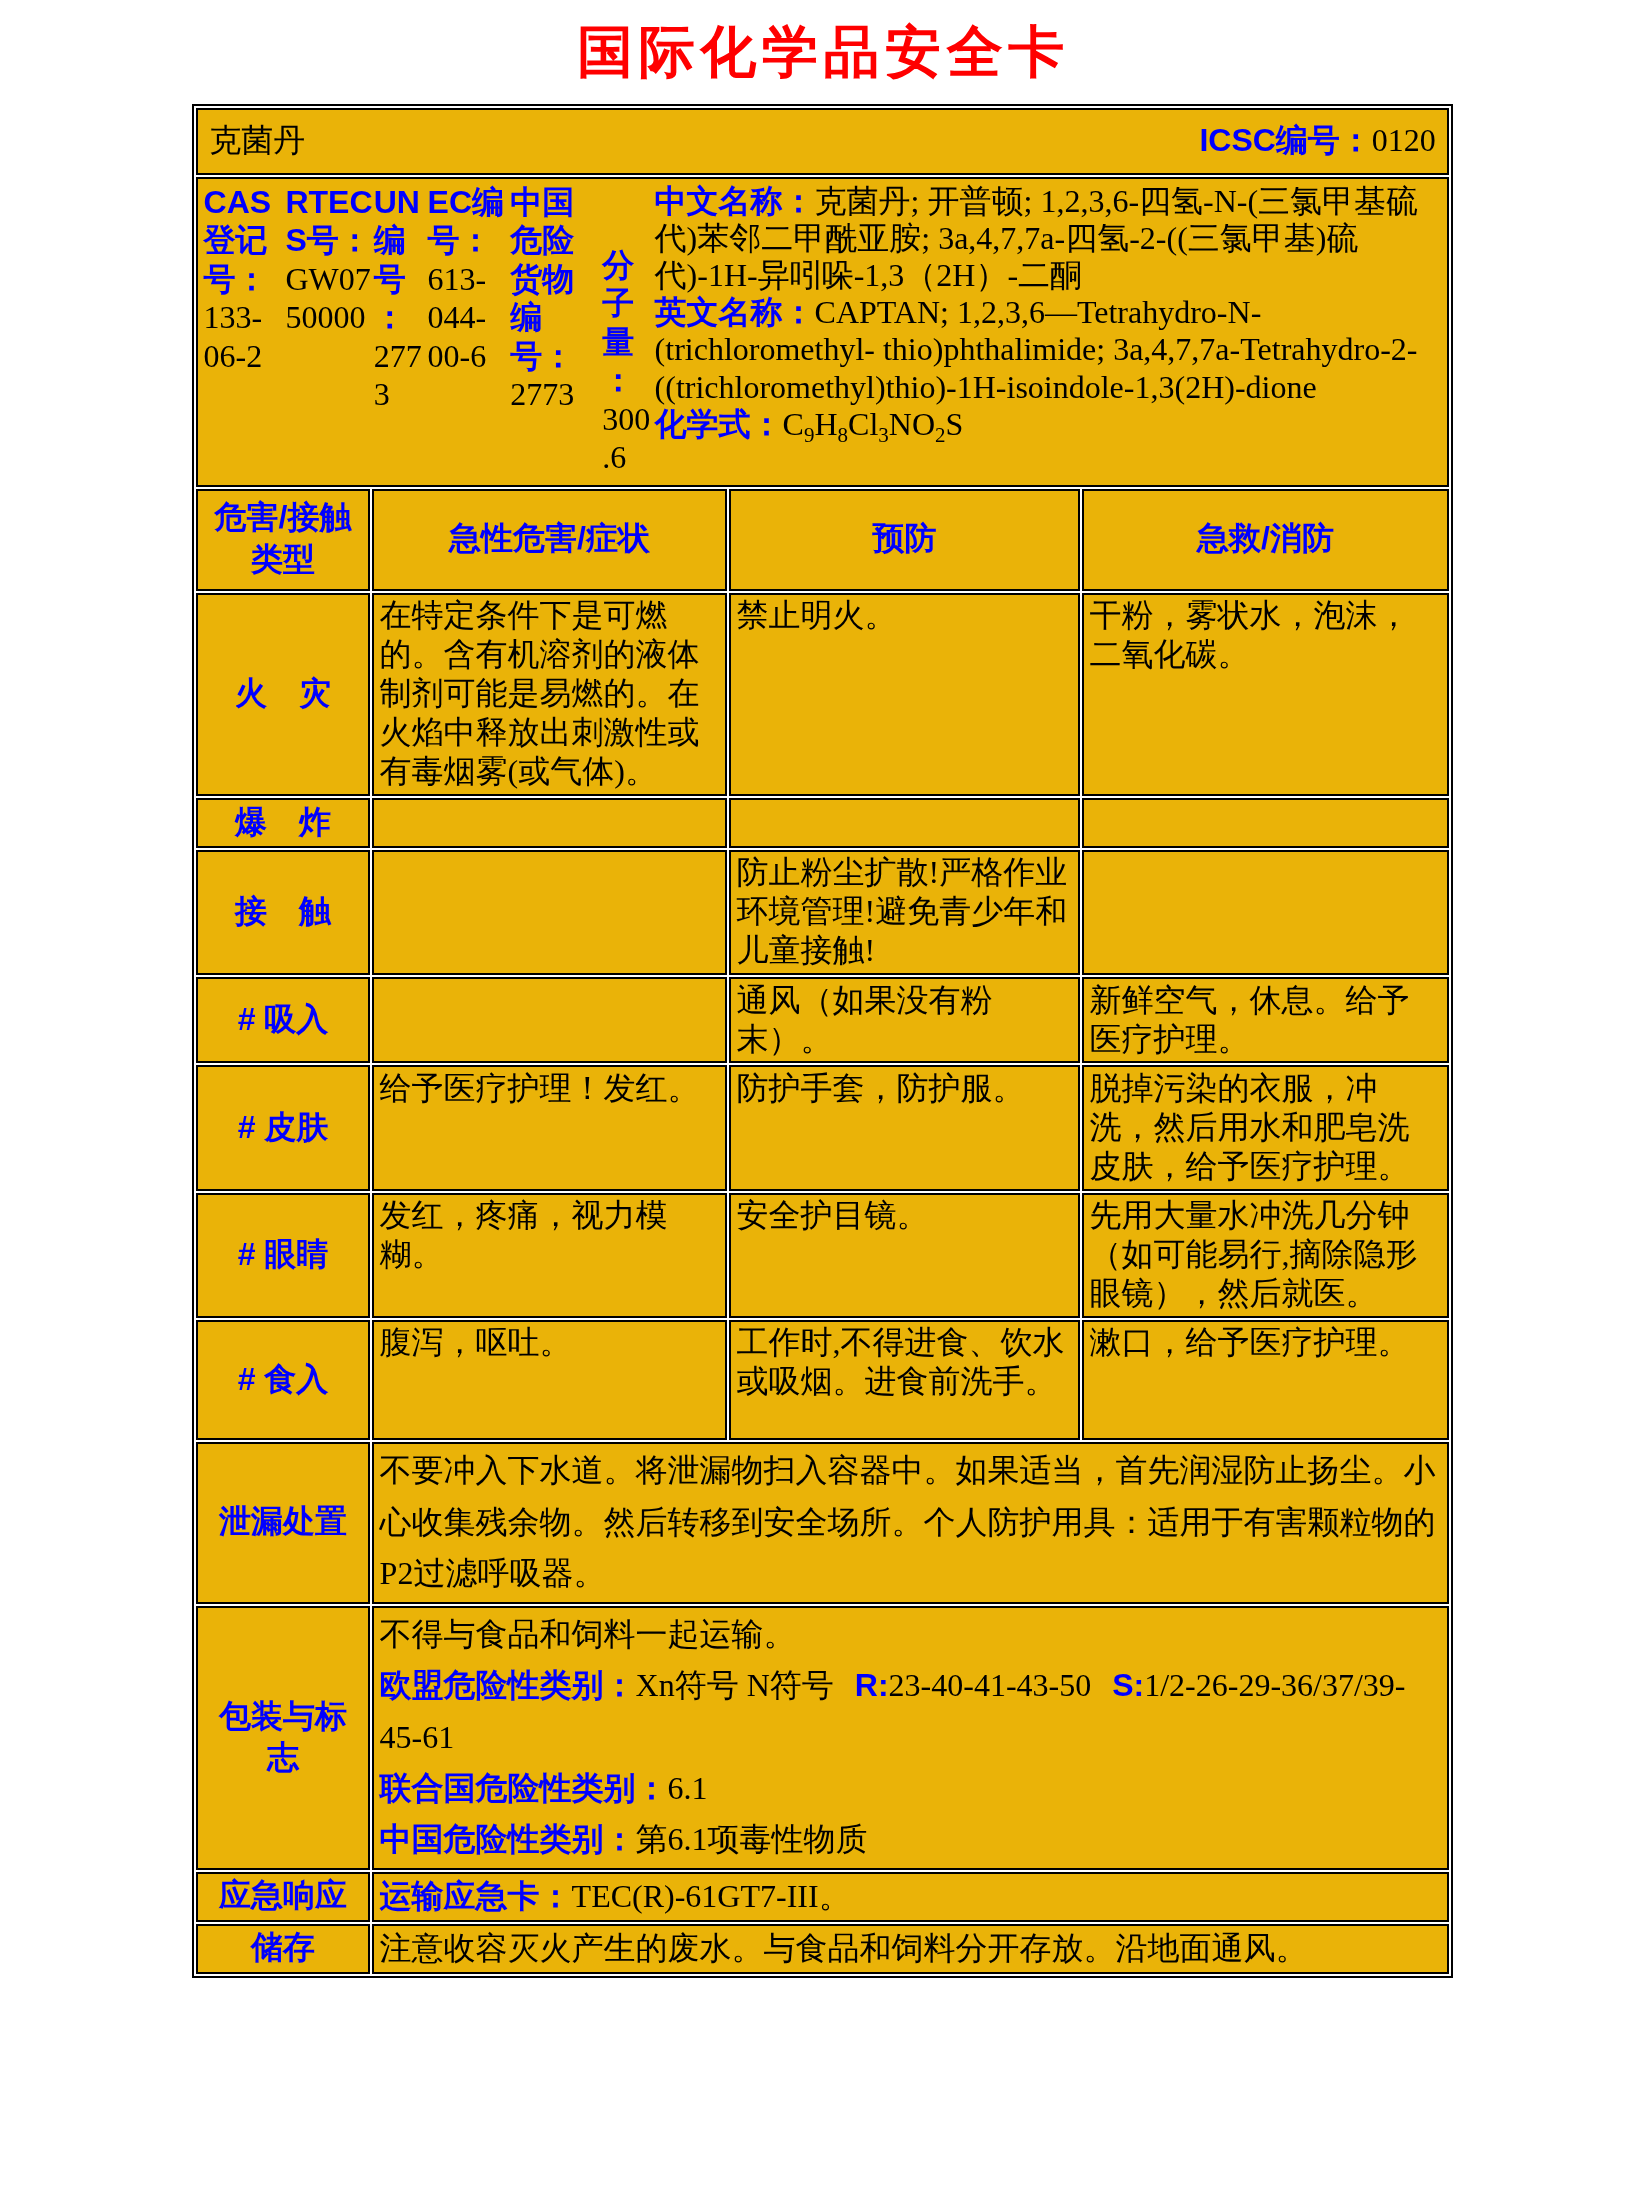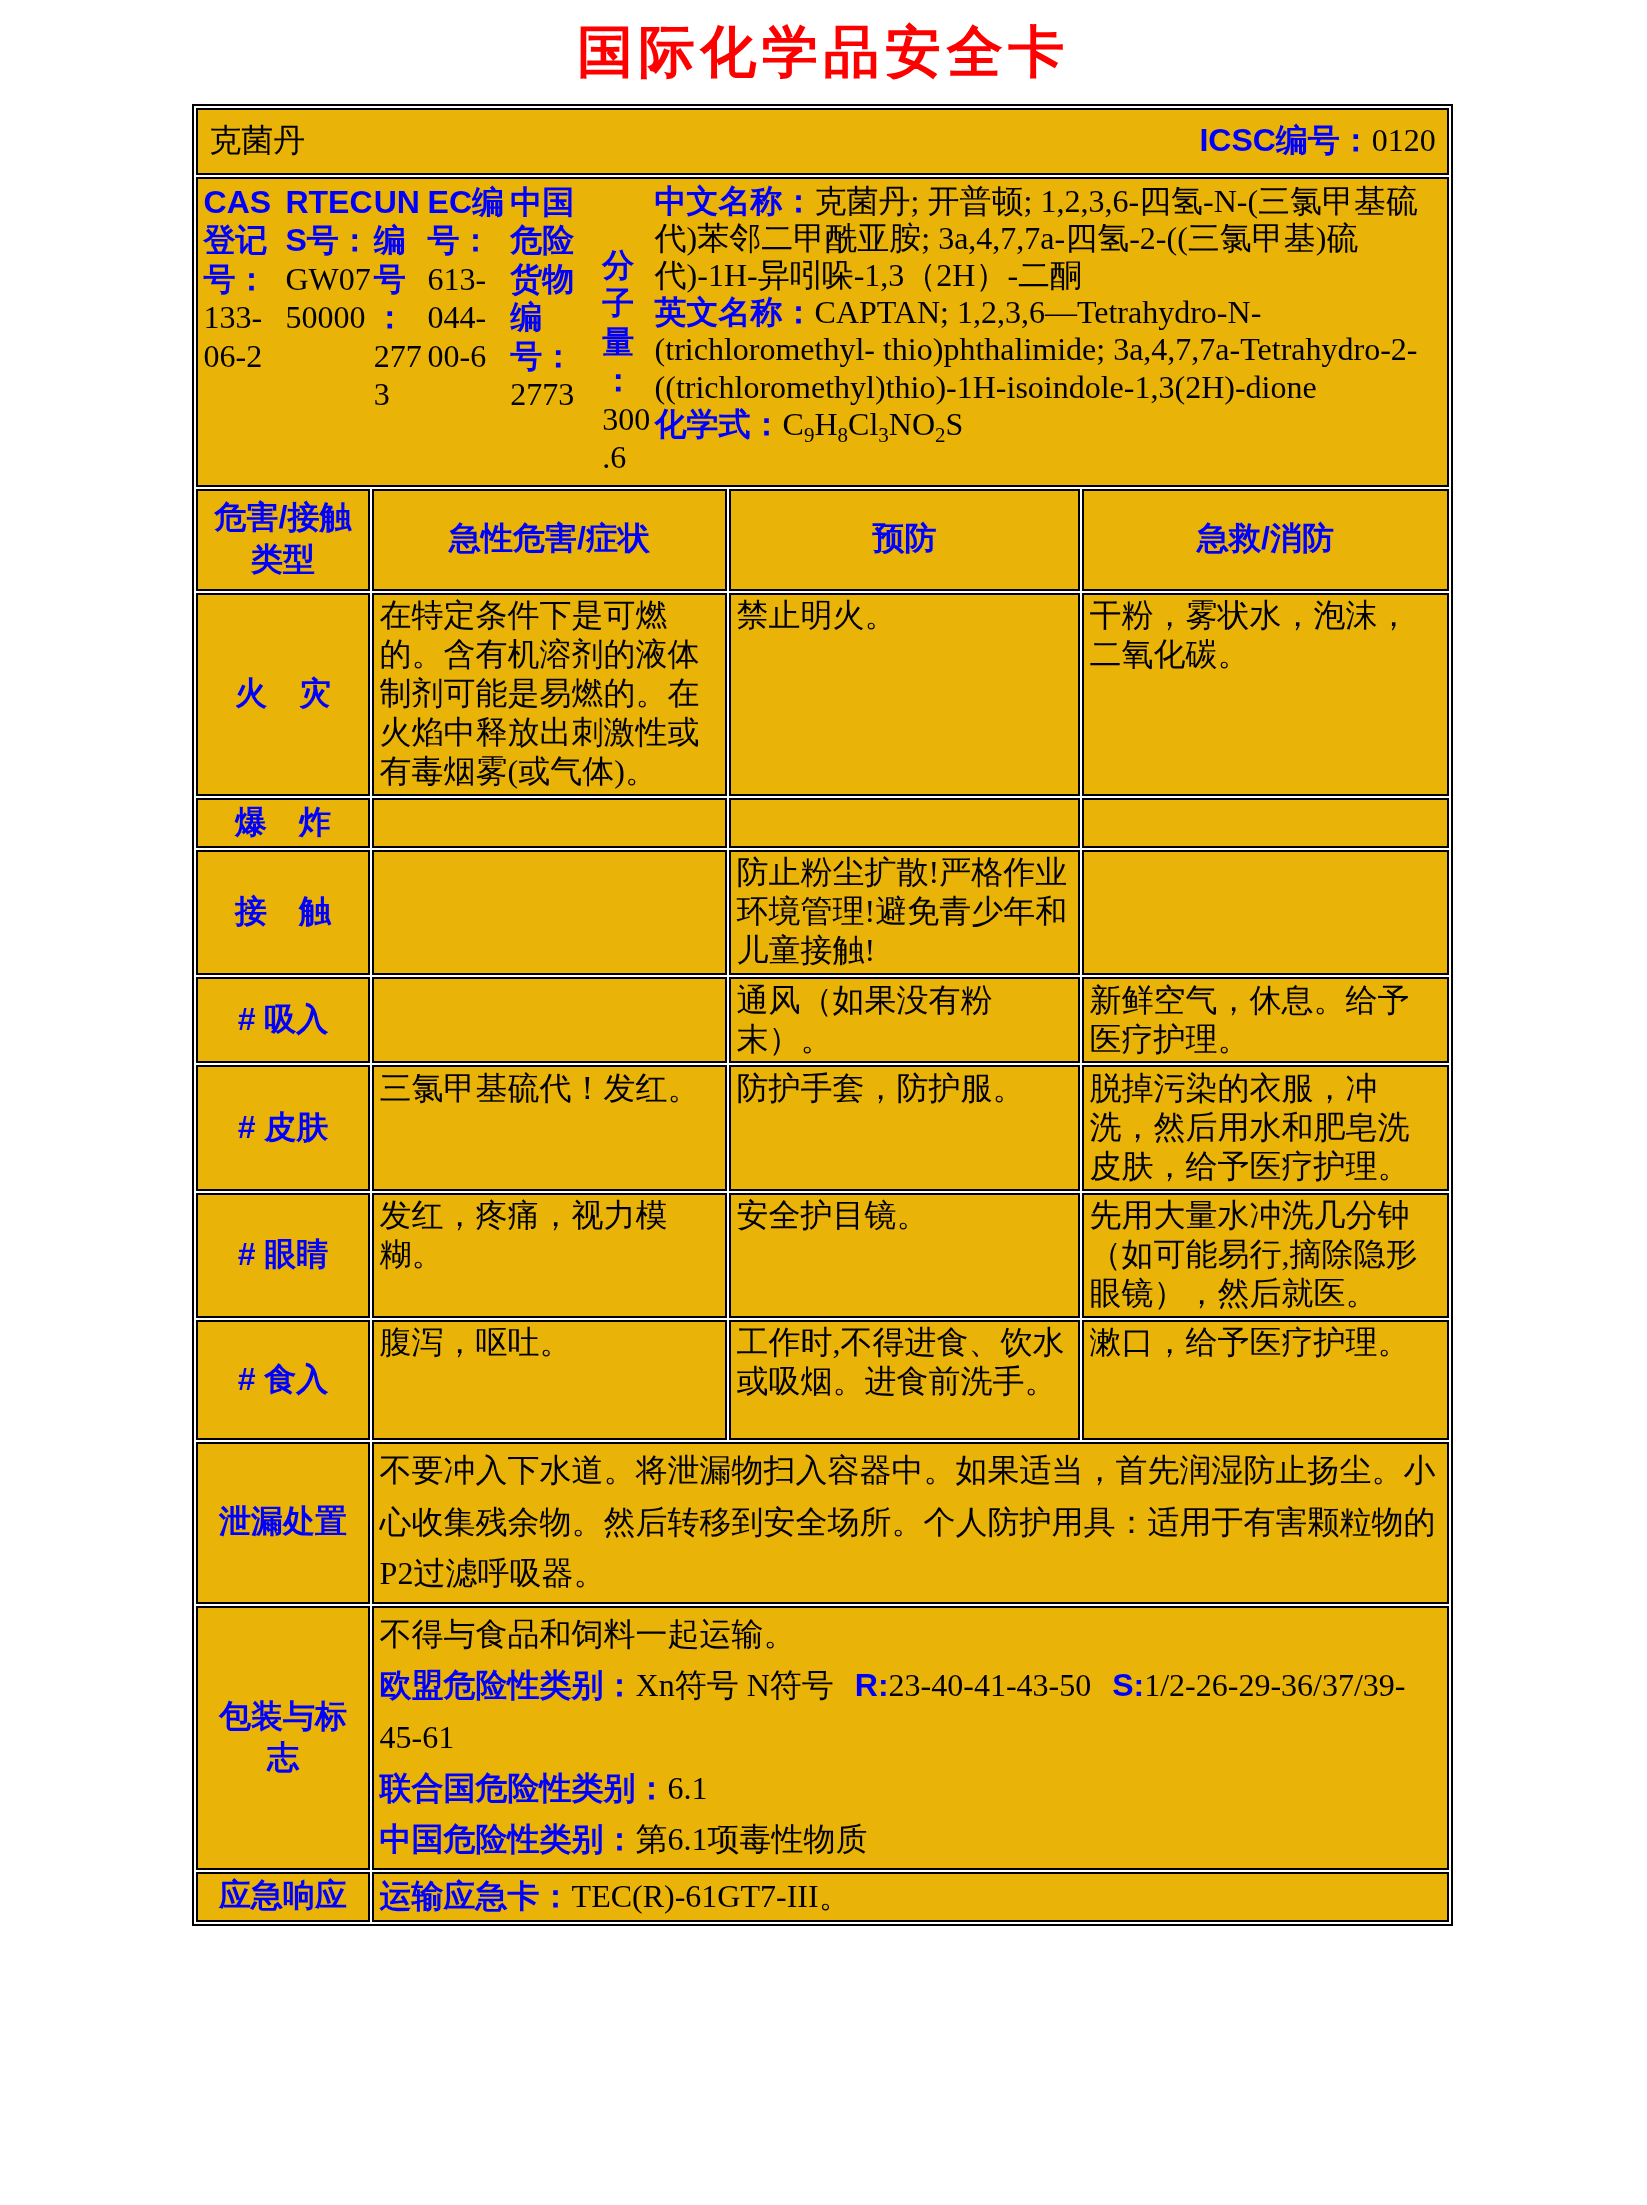--- a/index.html
+++ b/index.html
@@ -184,21 +184,21 @@
 
       <tr class="r-inhale">
         <td class="type-cell"># 吸入</td>
         <td class="body-cell"></td>
         <td class="body-cell">通风（如果没有粉末）。</td>
         <td class="body-cell">新鲜空气，休息。给予医疗护理。</td>
       </tr>
 
       <tr class="r-skin">
         <td class="type-cell"># 皮肤</td>
-        <td class="body-cell">三氯甲基硫代！发红。</td>
+        <td class="body-cell">给予医疗护理！发红。</td>
         <td class="body-cell">防护手套，防护服。</td>
         <td class="body-cell">脱掉污染的衣服，冲洗，然后用水和肥皂洗皮肤，给予医疗护理。</td>
       </tr>
 
       <tr class="r-eye">
         <td class="type-cell"># 眼睛</td>
         <td class="body-cell">发红，疼痛，视力模糊。</td>
         <td class="body-cell">安全护目镜。</td>
         <td class="body-cell">先用大量水冲洗几分钟（如可能易行,摘除隐形眼镜），然后就医。</td>
       </tr>
@@ -223,17 +223,21 @@
           <p class="pack-para"><span class="lbl">联合国危险性类别：</span><span>6.1</span></p>
           <p class="pack-para"><span class="lbl">中国危险性类别：</span><span>第6.1项毒性物质</span></p>
         </td>
       </tr>
 
       <tr class="r-emerg">
         <td class="type-cell">应急响应</td>
         <td colspan="3" class="body-cell vmid"><span class="lbl">运输应急卡：</span><span>TEC(R)-61GT7-III。</span></td>
       </tr>
 
+      <tr class="r-store">
+        <td class="type-cell">储存</td>
+        <td colspan="3" class="body-cell vmid">注意收容灭火产生的废水。与食品和饲料分开存放。沿地面通风。</td>
+      </tr>
 
     </tbody>
   </table>
 </div>
 
 
 </body></html>

